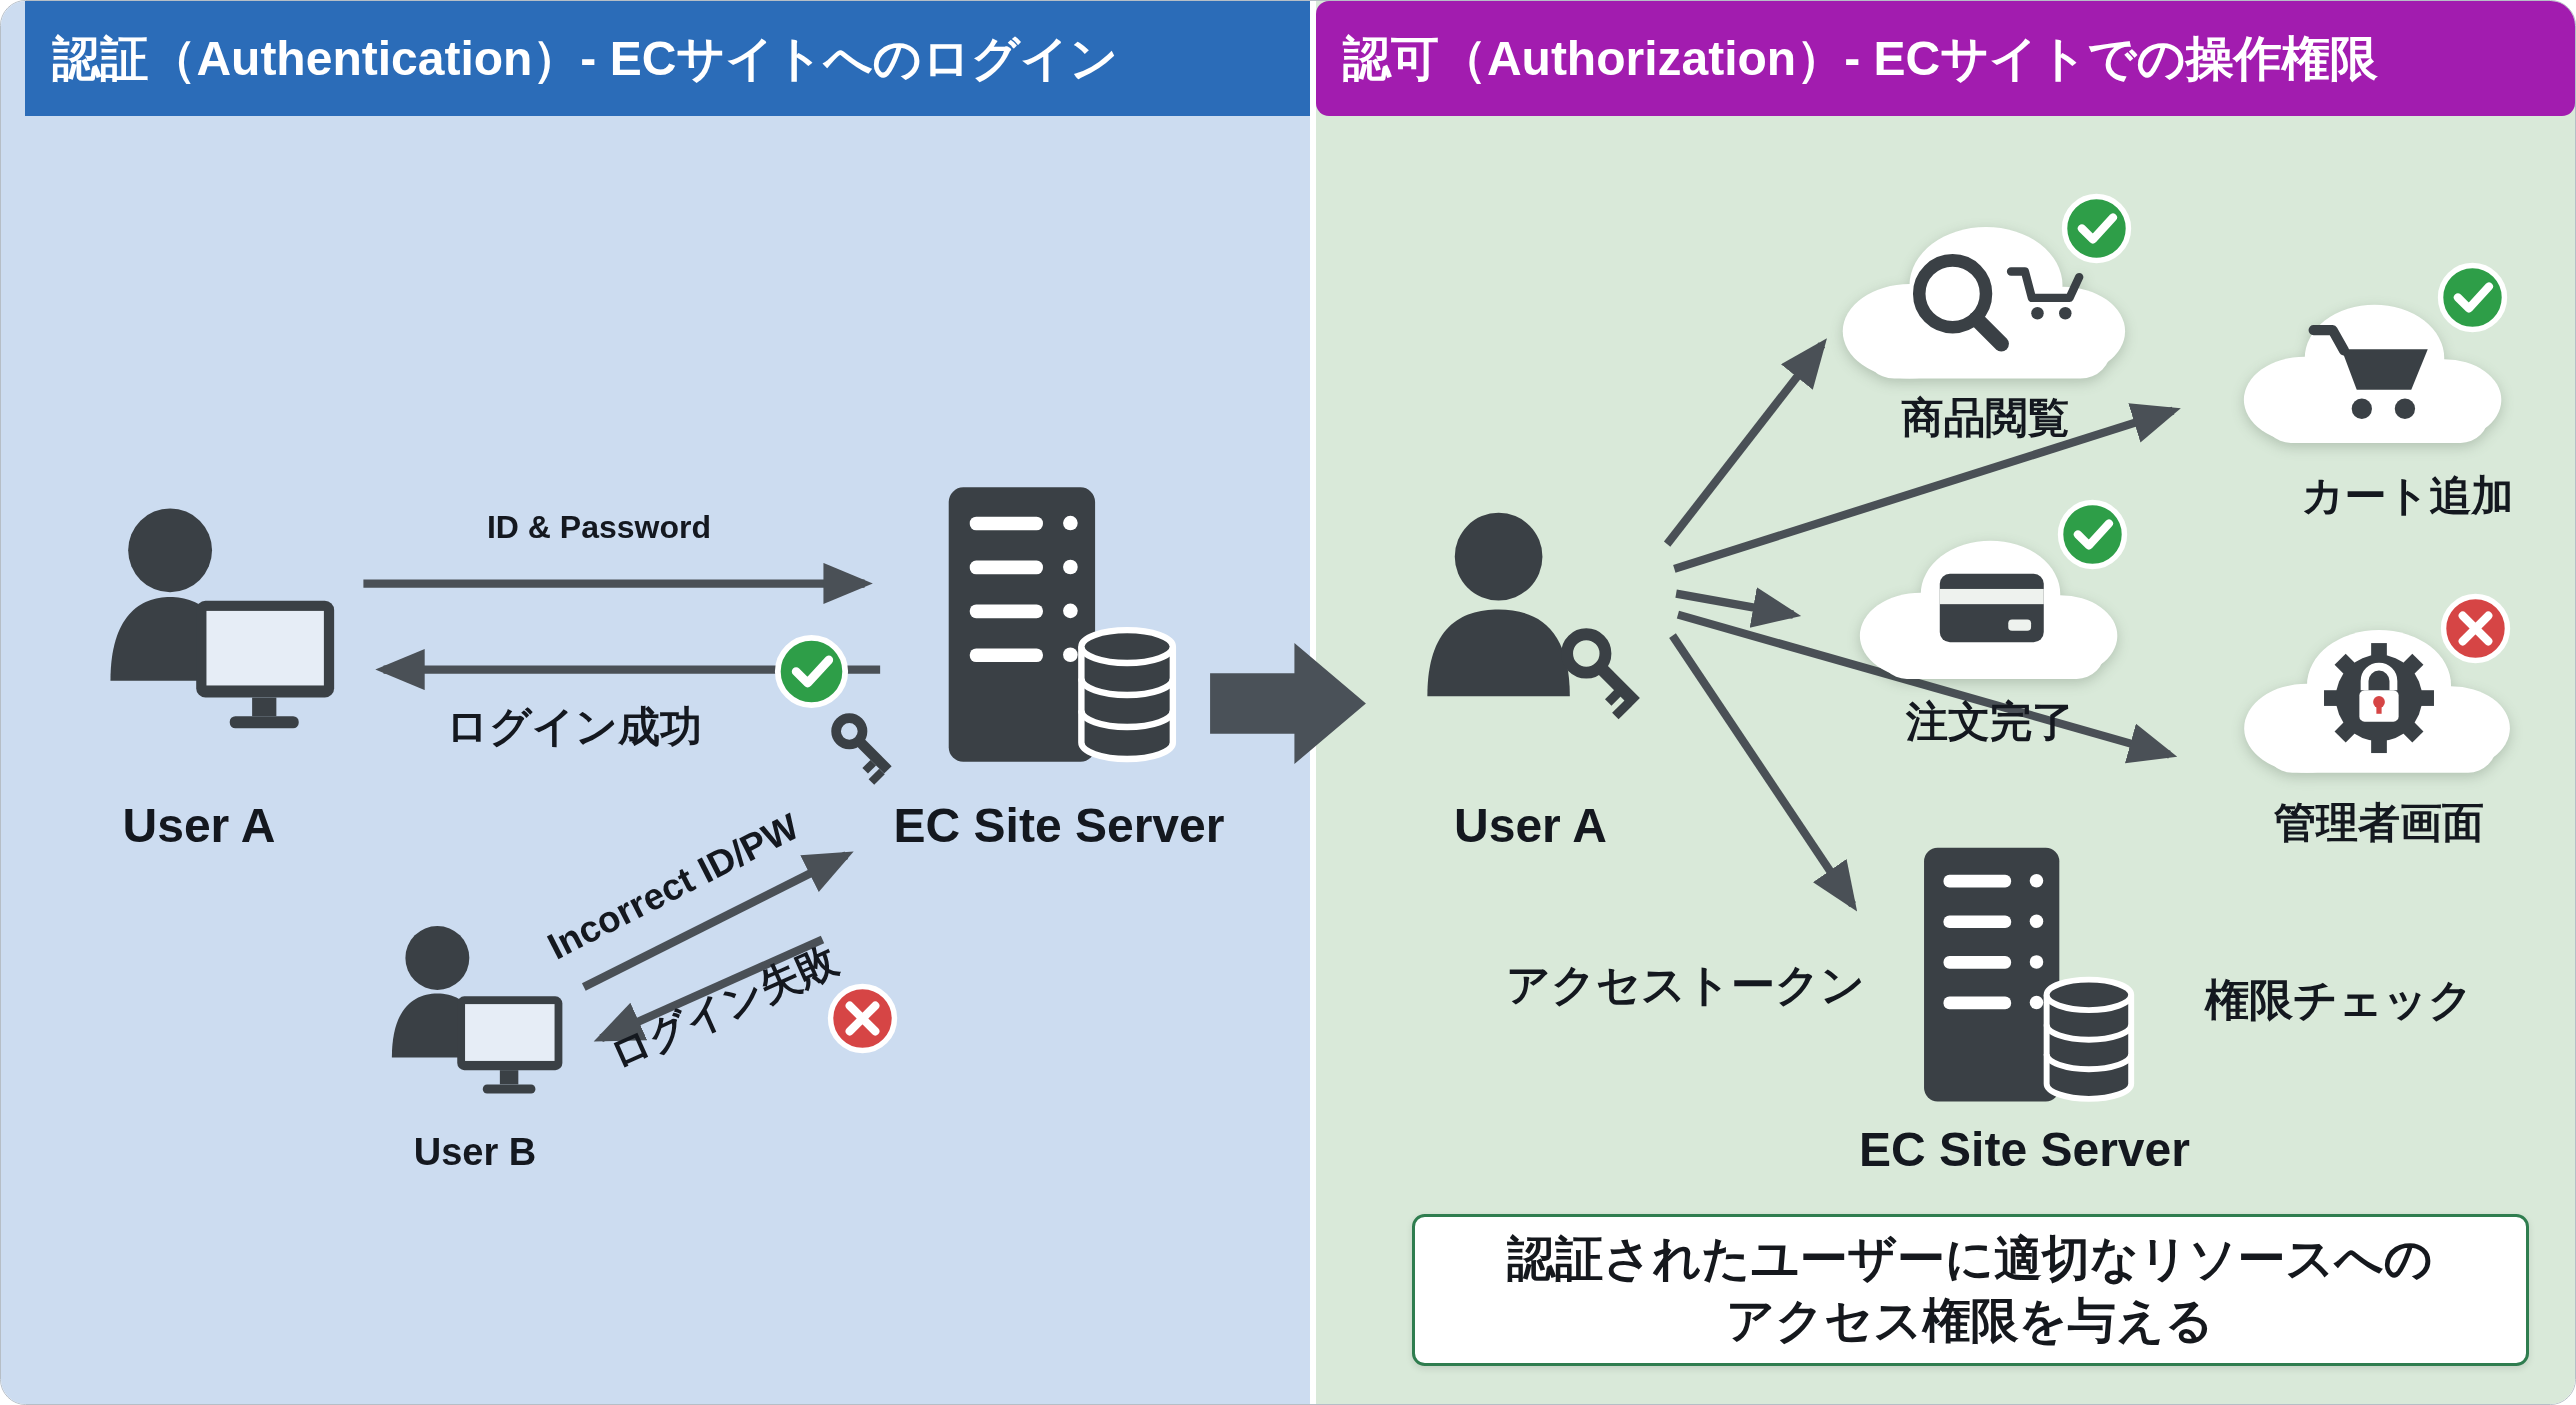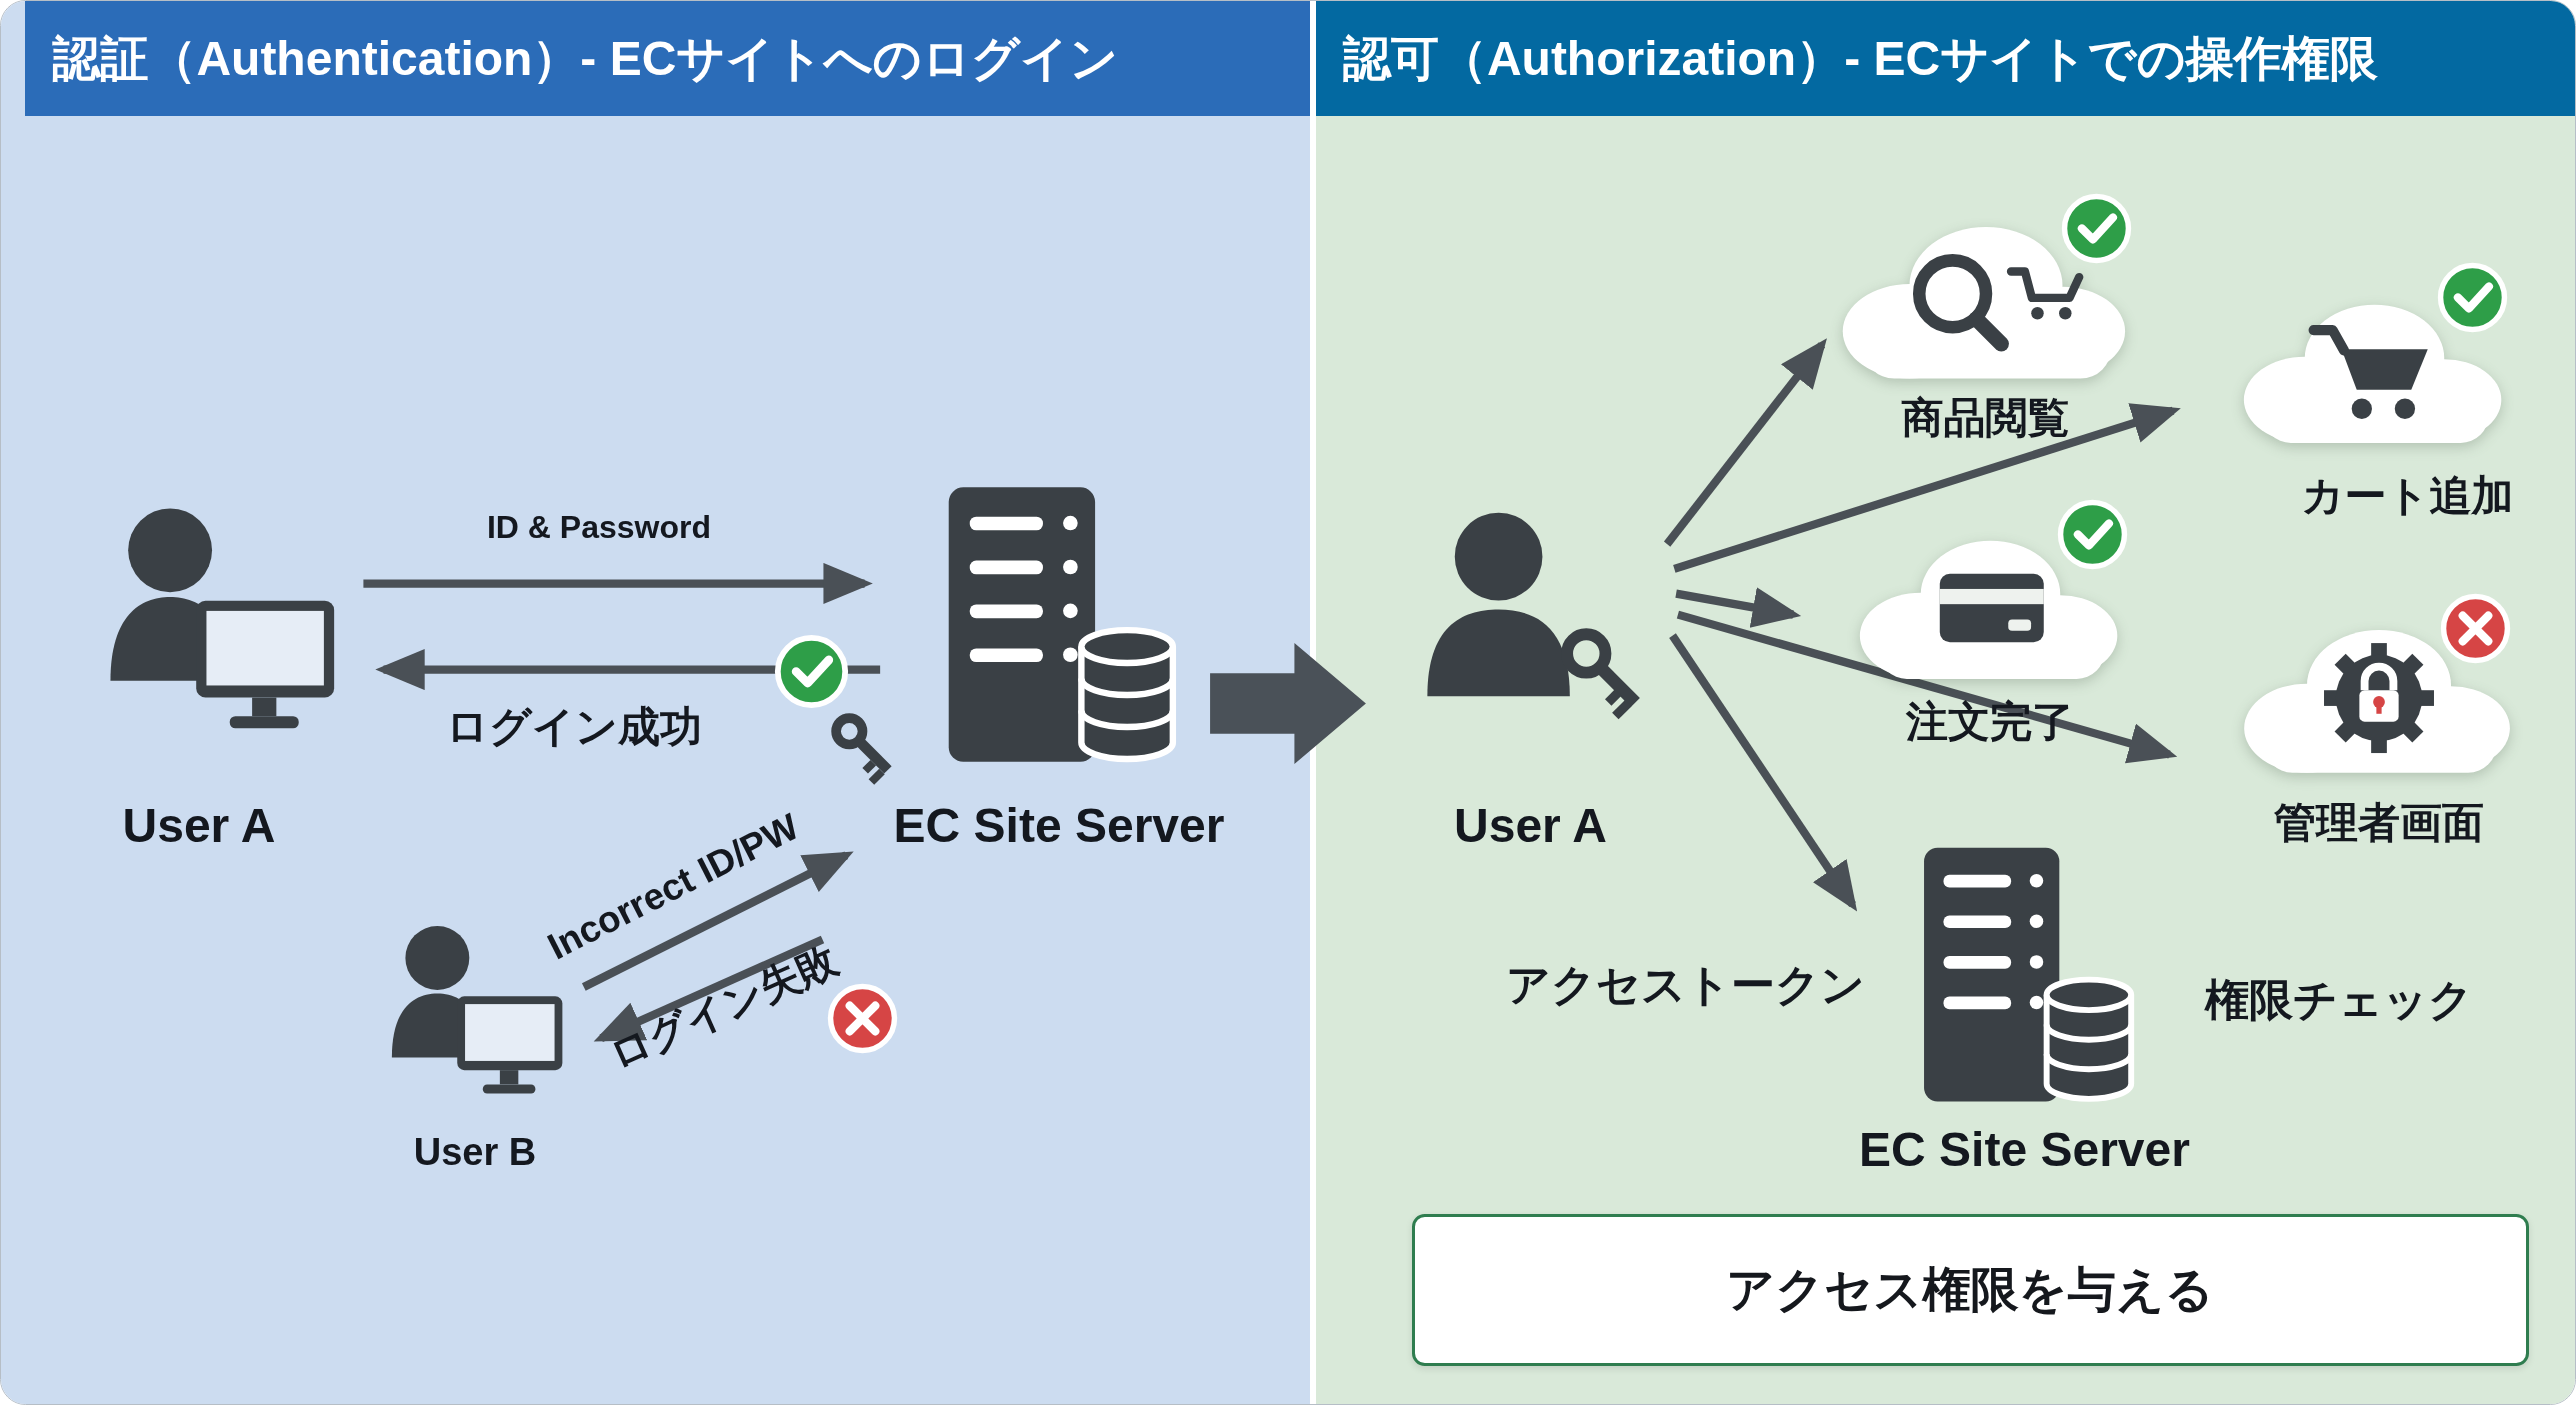--- a/index.html
+++ b/index.html
@@ -119,21 +119,21 @@
 
       <svg class="abs" style="left:801px;top:866px;" width="73" height="73" viewBox="0 0 40 40">
         <circle cx="20" cy="20" r="17.5" fill="#d64545" stroke="#ffffff" stroke-width="3"></circle>
         <path d="M13 13 L27 27 M27 13 L13 27" stroke="#ffffff" stroke-width="4.5" stroke-linecap="round"></path>
       </svg>
 
     </div>
   </div>
 
   <div class="panel right">
-    <div class="panel-header" style="background:#0369a1;">
+    <div class="panel-header" style="background:#a21caf;border-radius:13px;">
       <span>認可（Authorization）- ECサイトでの操作権限</span>
     </div>
     <div class="panel-body">
 
       <svg class="arrows" viewBox="0 0 1399 1410" preserveAspectRatio="none">
         <defs>
           <marker id="ahR" markerWidth="8" markerHeight="6" refX="5" refY="2.5" orient="auto" markerUnits="strokeWidth">
             <path d="M0,0 L6,2.5 L0,5 Z" fill="#4a5056"></path>
           </marker>
         </defs>
@@ -269,20 +269,21 @@
           <path d="M0,20 V125 a50,18 0 0 0 100,0 V20" fill="#3a4045" stroke="#ffffff" stroke-width="7"></path>
           <ellipse cx="50" cy="20" rx="50" ry="18" fill="#3a4045" stroke="#ffffff" stroke-width="7"></ellipse>
           <path d="M0,55 a50,18 0 0 0 100,0" fill="none" stroke="#ffffff" stroke-width="7"></path>
           <path d="M0,90 a50,18 0 0 0 100,0" fill="none" stroke="#ffffff" stroke-width="7"></path>
         </g>
       </svg>
       <div class="lbl" style="left:859px;top:855px;width:329px;font-size:44px;">権限チェック</div>
       <div class="lbl" style="left:517px;top:1006px;width:384px;font-size:48px;">EC Site Server</div>
 
       <div class="note green" style="left:96px;top:1098px;width:1111px;height:146px;font-size:48px;line-height:1.3;">
+        <span>認証されたユーザーに適切なリソースへの</span>
         <span>アクセス権限を与える</span>
       </div>
     </div>
   </div>
 
   <svg class="abs" style="left:1209px;top:642px;z-index:5;" width="156" height="121" viewBox="0 0 170 132">
     <polygon points="0,33 92,33 92,0 170,66 92,132 92,99 0,99" fill="#4a5158"></polygon>
   </svg>
 
 </div>

